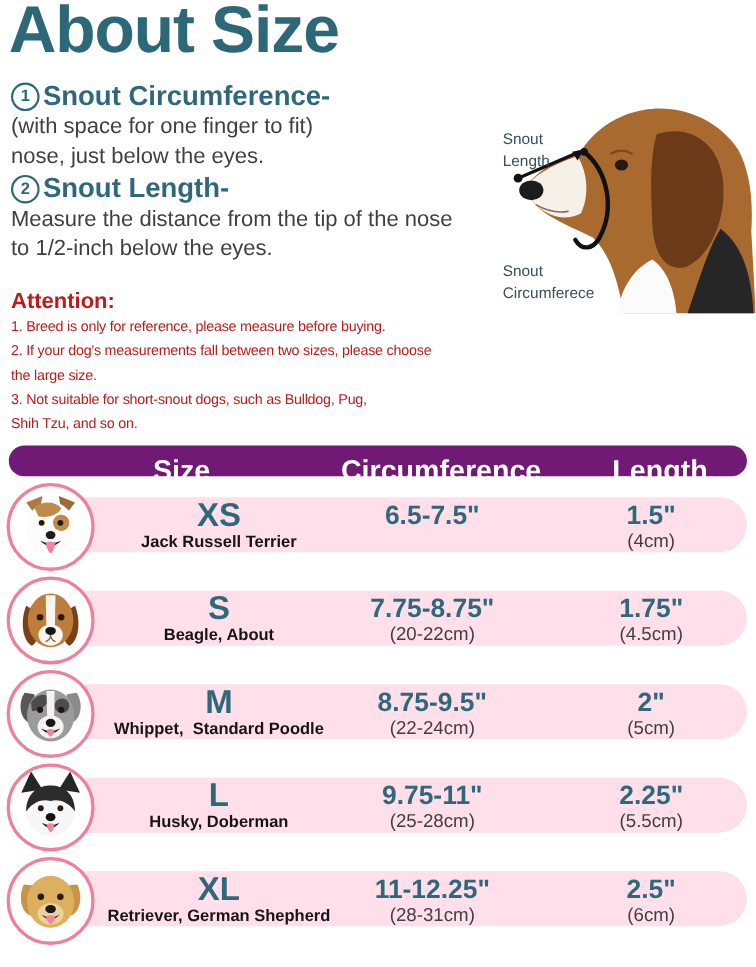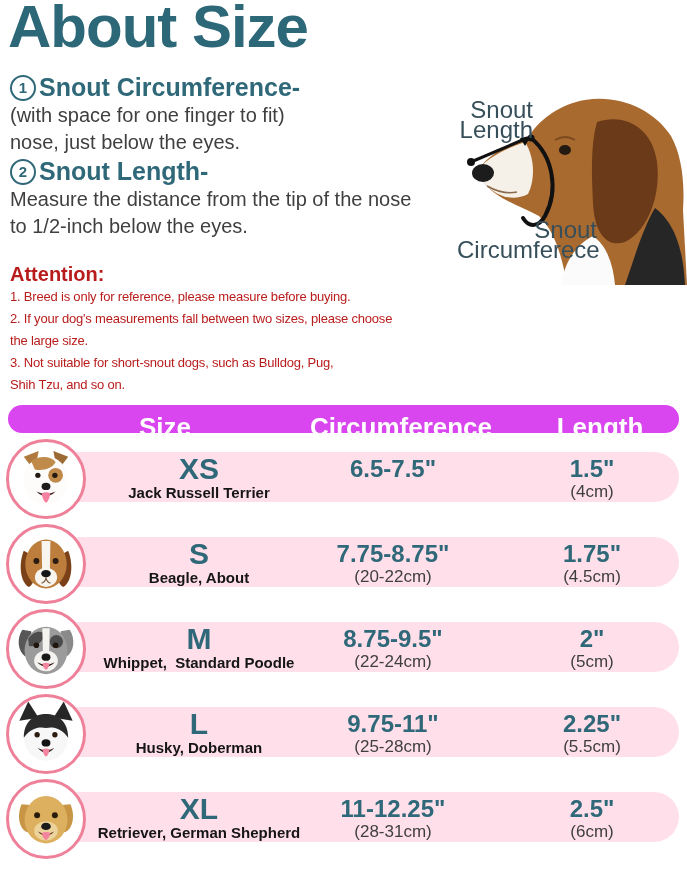--- a/index.html
+++ b/index.html
@@ -29,30 +29,30 @@
     font-size:20px;color:#3f3f3f;line-height:27px;white-space:nowrap;
   }
   
   .attention{position:absolute;left:10px;top:262px;width:660px;color:#b91c1c;}
   .a-heading{font-size:20px;font-weight:700;line-height:24px;}
   .a-line{font-size:13px;font-weight:400;line-height:22px;white-space:nowrap;letter-spacing:-0.2px;}
   
   .diagram{position:absolute;left:457px;top:70px;width:230px;height:215px;}
   .diagram svg{position:absolute;left:0;top:0;}
   .diag-label{
-    position:absolute;color:#374f5a;font-size:24px;line-height:20px;
-    text-align:right;font-weight:400;
+    position:absolute;color:#374f5a;font-size:14px;line-height:20px;
+    text-align:left;font-weight:400;margin-top:16px;
   }
   .label-length{left:0;top:30px;width:76px;}
   .label-circ{left:0;top:150px;width:140px;}
   
   .size-table{position:absolute;left:0;top:405px;width:687px;}
   .thead{
     position:relative;margin:0 8px;height:28px;border-radius:22px;
-    background:#d946ef;
+    background:#701a75;
   }
   .thead span{
     position:absolute;top:0;line-height:44px;text-align:center;
     color:#ffffff;font-size:26px;font-weight:700;
   }
   .th-size{left:52px;width:210px;}
   .th-circ{left:287px;width:212px;}
   .th-len{left:507px;width:170px;}
   .rows{position:relative;margin-top:3px;}
   .size-row{position:relative;height:85px;}

